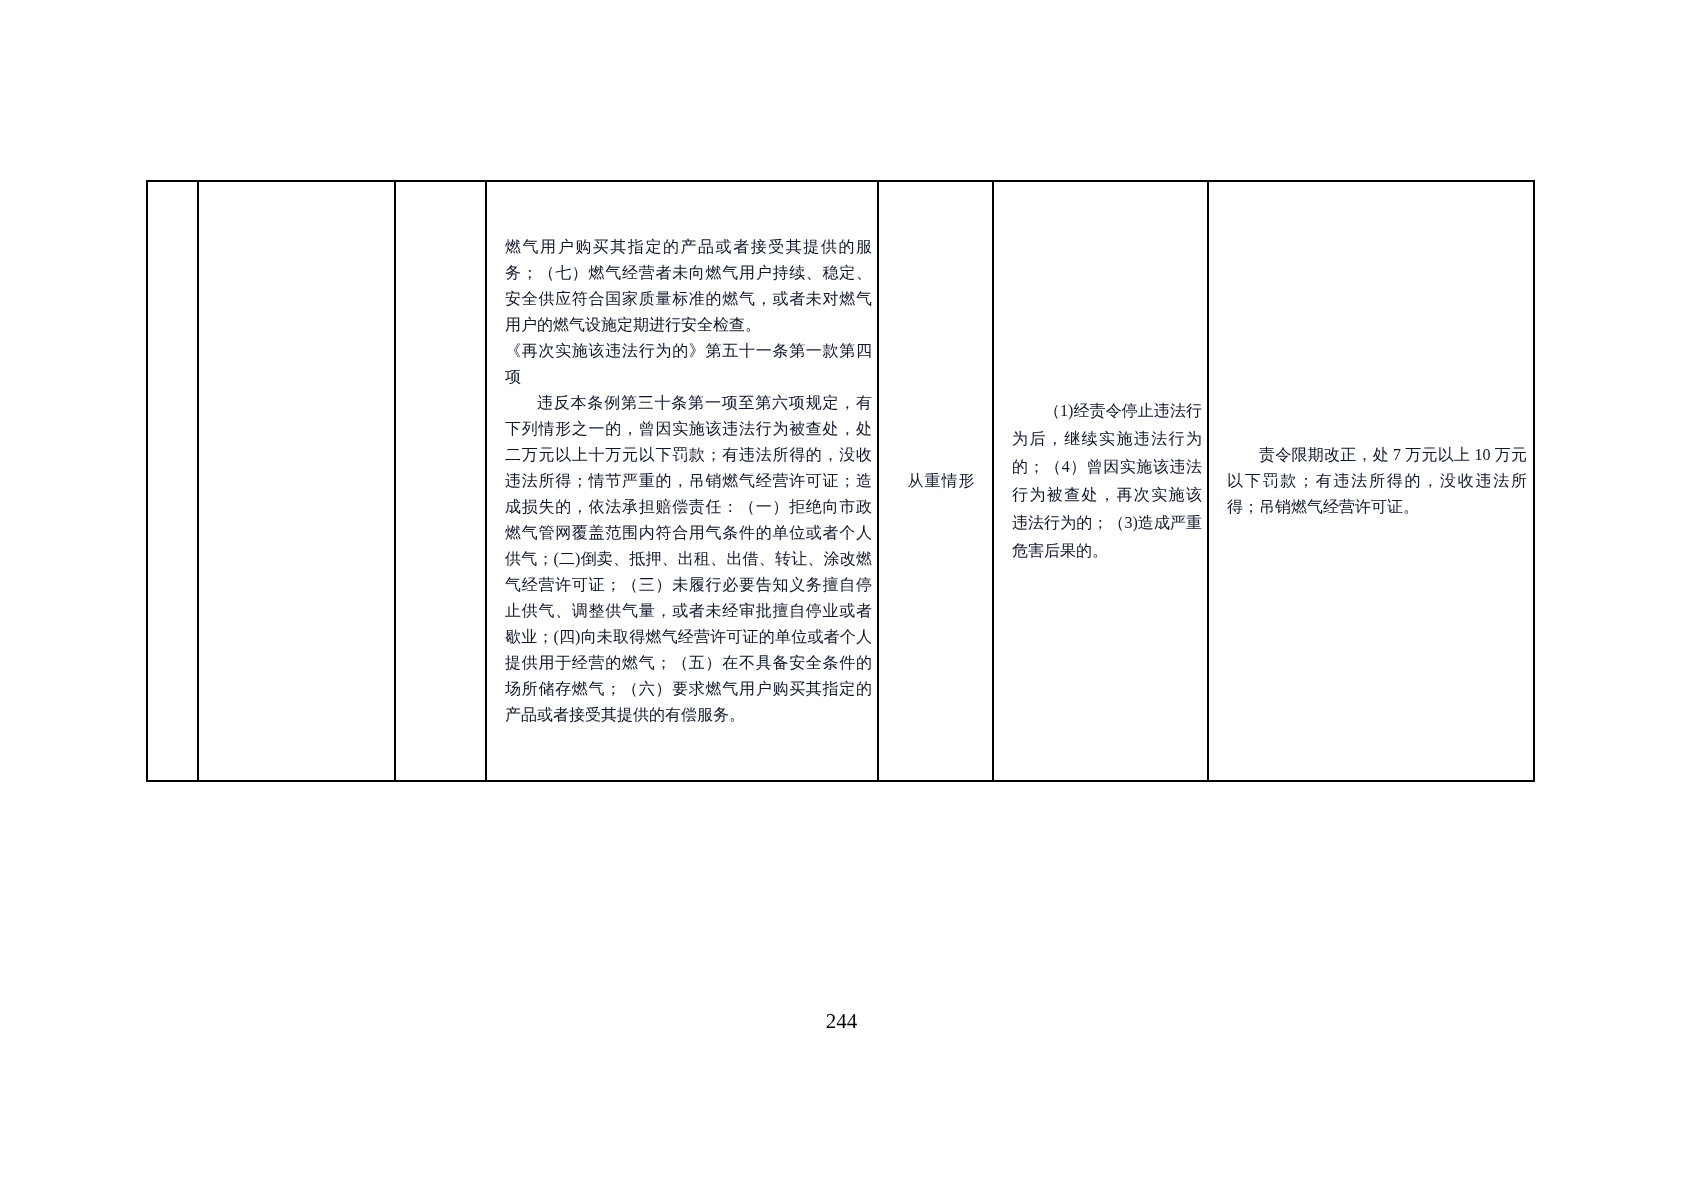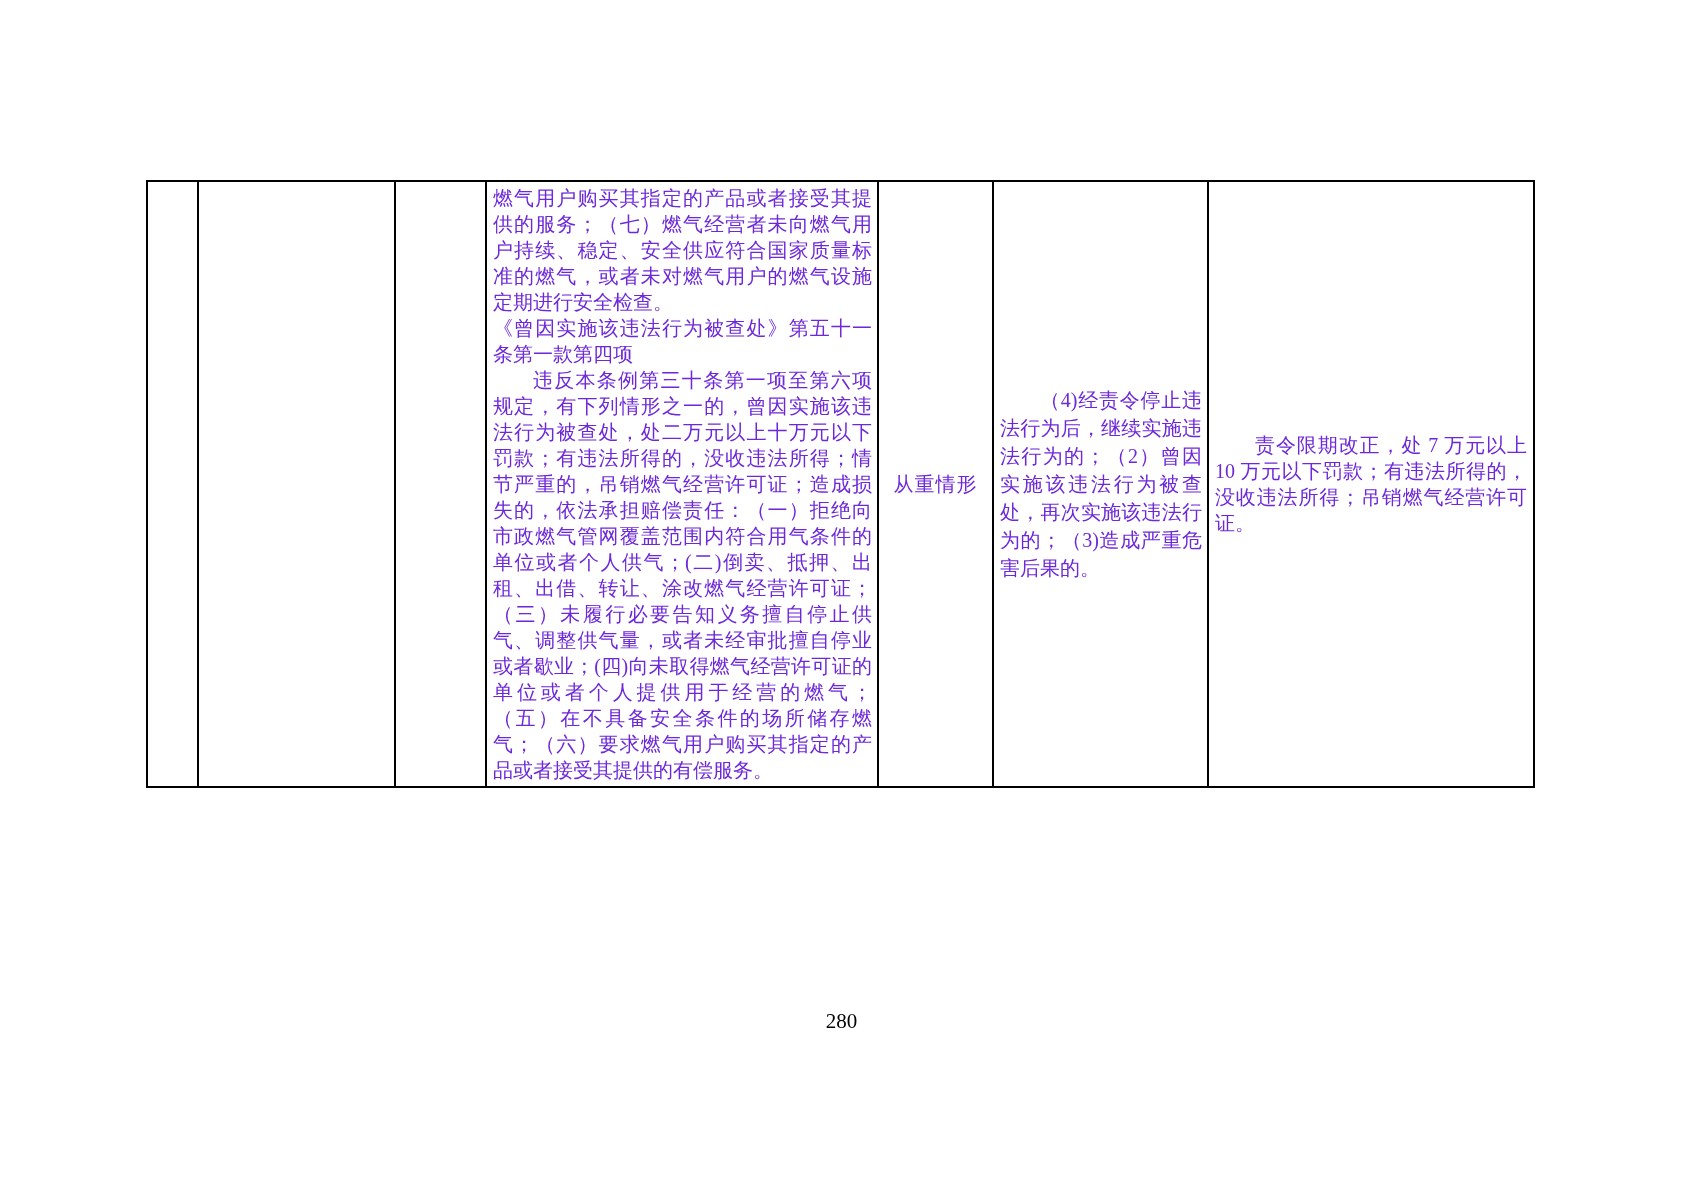--- a/index.html
+++ b/index.html
@@ -20,24 +20,25 @@
     left: 146px;
     top: 180px;
     width: 1387px;
     height: 602px;
     border-collapse: collapse;
     table-layout: fixed;
   }
   table.penalty-table td {
     border: 2px solid #000000;
     vertical-align: middle;
-    font-size: 20px;
+    font-size: 16px;
     line-height: 26px;
-    color: #6d28d9;
+    color: #0f172a;
     overflow: hidden;
+    padding-left: 12px;
   }
   td.col-seq      { width: 51px; }
   td.col-conduct  { width: 197px; }
   td.col-spacer   { width: 91px; }
   td.col-basis    { width: 392px; vertical-align: top; }
   td.col-type     { width: 115px; text-align: center; }
   td.col-situation{ width: 215px; }
   td.col-standard { width: 326px; border-radius: 21px; }
 
   .basis-cell-inner {
@@ -89,32 +90,32 @@
 
   <table class="penalty-table">
     <tbody>
         <tr>
       <td class="col-seq"></td>
       <td class="col-conduct"></td>
       <td class="col-spacer"></td>
       <td class="col-basis">
         <div class="basis-cell-inner">
           <p>燃气用户购买其指定的产品或者接受其提供的服务；（七）燃气经营者未向燃气用户持续、稳定、安全供应符合国家质量标准的燃气，或者未对燃气用户的燃气设施定期进行安全检查。</p>
-          <p>《曾因实施该违法行为被查处》第五十一条第一款第四项</p>
+          <p>《再次实施该违法行为的》第五十一条第一款第四项</p>
           <p class="indent2">违反本条例第三十条第一项至第六项规定，有下列情形之一的，曾因实施该违法行为被查处，处二万元以上十万元以下罚款；有违法所得的，没收违法所得；情节严重的，吊销燃气经营许可证；造成损失的，依法承担赔偿责任：（一）拒绝向市政燃气管网覆盖范围内符合用气条件的单位或者个人供气；(二)倒卖、抵押、出租、出借、转让、涂改燃气经营许可证；（三）未履行必要告知义务擅自停止供气、调整供气量，或者未经审批擅自停业或者歇业；(四)向未取得燃气经营许可证的单位或者个人提供用于经营的燃气；（五）在不具备安全条件的场所储存燃气；（六）要求燃气用户购买其指定的产品或者接受其提供的有偿服务。</p>
         </div>
       </td>
       <td class="col-type">
         <span class="type-label">从重情形</span>
       </td>
       <td class="col-situation">
-        <div class="situation-cell-inner">（4)经责令停止违法行为后，继续实施违法行为的；（2）曾因实施该违法行为被查处，再次实施该违法行为的；（3)造成严重危害后果的。</div>
+        <div class="situation-cell-inner">（1)经责令停止违法行为后，继续实施违法行为的；（4）曾因实施该违法行为被查处，再次实施该违法行为的；（3)造成严重危害后果的。</div>
       </td>
       <td class="col-standard">
         <div class="standard-cell-inner">责令限期改正，处 7 万元以上 10 万元以下罚款；有违法所得的，没收违法所得；吊销燃气经营许可证。</div>
       </td>
     </tr>
   </tbody>
     </table>
 
-  <div class="page-number">280</div>
+  <div class="page-number">244</div>
 
 </div>
 
 </body></html>

